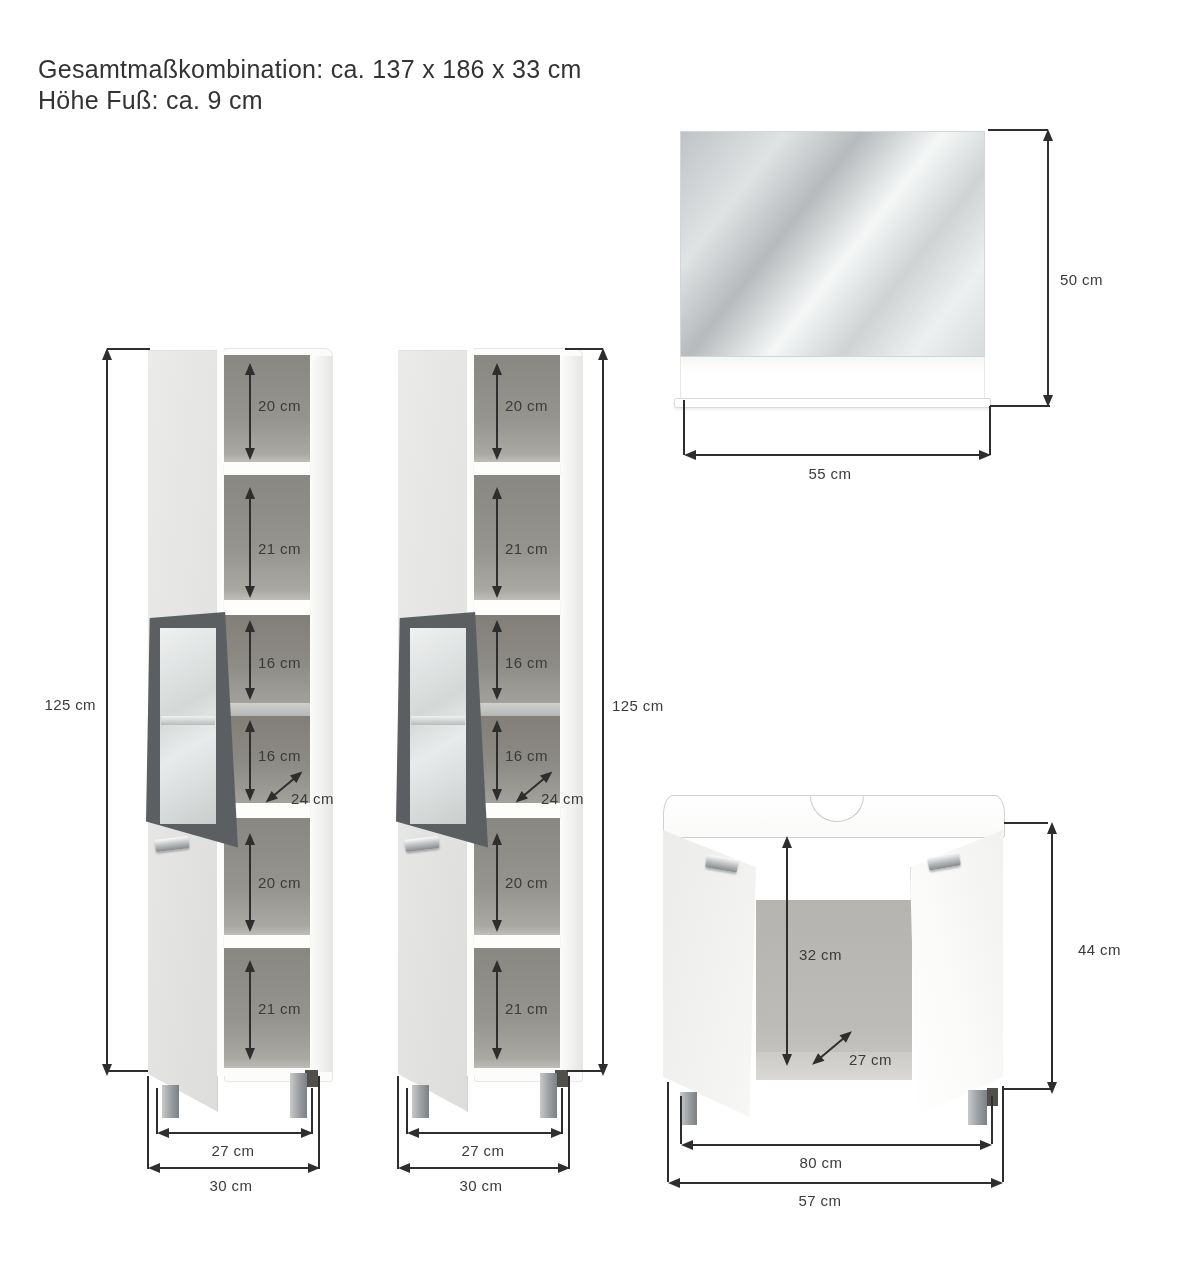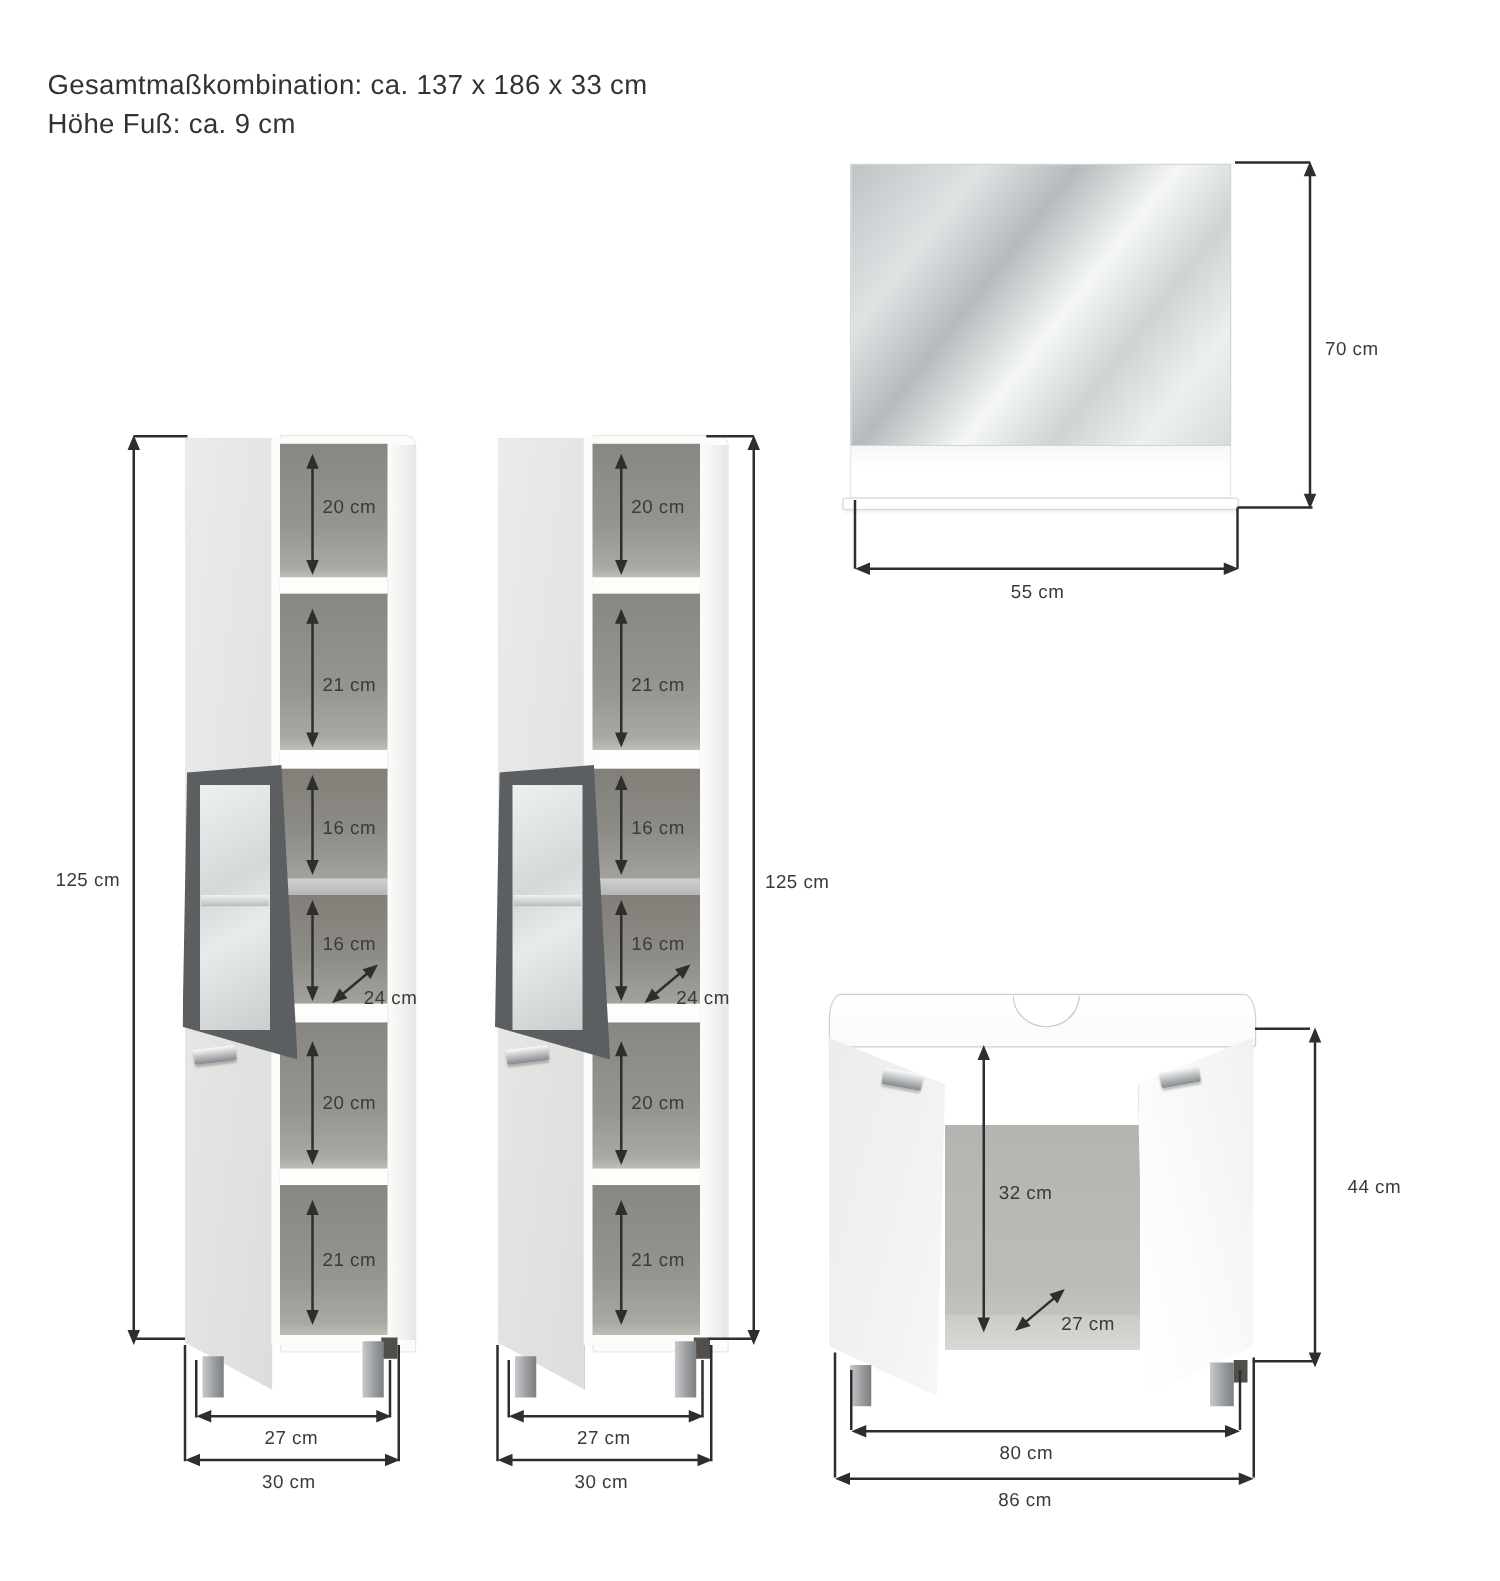--- a/index.html
+++ b/index.html
@@ -3,21 +3,21 @@
 <meta charset="utf-8">
 <style>
   * { margin:0; padding:0; box-sizing:border-box; }
   html,body { background:#ffffff; }
   .canvas{
     position:relative; width:1200px; height:1265px; background:#fff;
     font-family:"Liberation Sans", sans-serif; color:#3a3a3a; overflow:hidden;
     --line:#2e2e2e;
   }
   .grp{ display:contents; }
-  .hdr{ position:absolute; font-size:22px; letter-spacing:.3px; color:#333; white-space:nowrap; }
+  .hdr{ position:absolute; font-size:25px; letter-spacing:.3px; color:#333; white-space:nowrap; }
   .lbl{ position:absolute; font-size:15px; letter-spacing:.4px; color:#3b3b3b; white-space:nowrap; line-height:1.2; }
   .lbl.ctr{ text-align:center; }
   .lbl.rgt{ text-align:right; }
 
   
   .varrow{ position:absolute; width:10px;
     background:linear-gradient(var(--line),var(--line)) no-repeat 4px 10px / 2px calc(100% - 20px); }
   .varrow::before{ content:""; position:absolute; left:0; top:0;
     border-left:5px solid transparent; border-right:5px solid transparent; border-bottom:12px solid var(--line); }
   .varrow::after{ content:""; position:absolute; left:0; bottom:0;
@@ -201,21 +201,21 @@
 
   
   <div class="grp">
     <div class="mirror-surface" style="left:680px;top:131px;width:305px;height:226px"></div>
     <div class="mirror-shelf" style="left:680px;top:357px;width:305px;height:42px"></div>
     <div class="mirror-ledge" style="left:674px;top:398px;width:317px;height:10px"></div>
 
     <div class="varrow" style="left:1043px;top:129px;height:278px"></div>
     <div class="htick" style="left:988px;top:129px;width:60px"></div>
     <div class="htick" style="left:990px;top:405px;width:60px"></div>
-    <div class="lbl" style="left:1060px;top:271px">70 cm</div>
+    <div class="lbl" style="left:1060px;top:271px">50 cm</div>
 
     <div class="vtick" style="left:683px;top:400px;height:55px"></div>
     <div class="vtick" style="left:989px;top:406px;height:49px"></div>
     <div class="harrow" style="left:684px;top:450px;width:307px"></div>
     <div class="lbl ctr" style="left:790px;top:465px;width:80px">55 cm</div>
   </div>
 
   
   <div class="grp">
     <div class="sink-top" style="left:663px;top:795px;width:342px;height:43px"></div>
@@ -244,16 +244,16 @@
     <div class="lbl" style="left:1078px;top:941px">44 cm</div>
 
     <div class="vtick" style="left:680px;top:1096px;height:48px"></div>
     <div class="vtick" style="left:991px;top:1096px;height:48px"></div>
     <div class="harrow" style="left:681px;top:1140px;width:311px"></div>
     <div class="lbl ctr" style="left:781px;top:1154px;width:80px">80 cm</div>
 
     <div class="vtick" style="left:667px;top:1082px;height:100px"></div>
     <div class="vtick" style="left:1002px;top:1086px;height:96px"></div>
     <div class="harrow" style="left:668px;top:1178px;width:335px"></div>
-    <div class="lbl ctr" style="left:780px;top:1192px;width:80px">86 cm</div>
+    <div class="lbl ctr" style="left:780px;top:1192px;width:80px">57 cm</div>
   </div>
 
 </div>
 
 </body></html>

